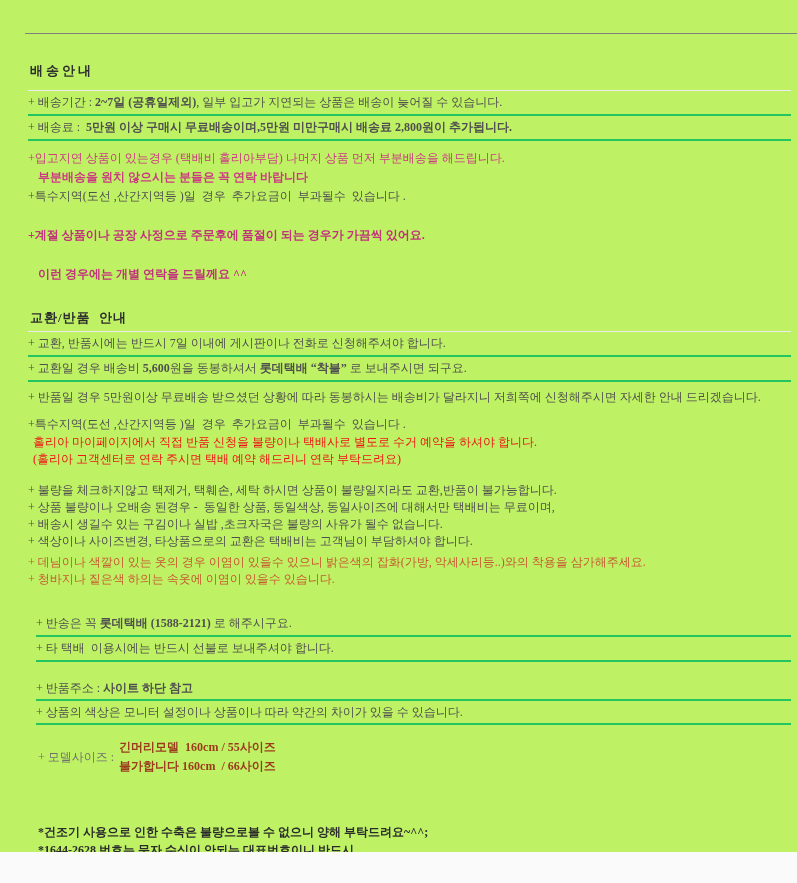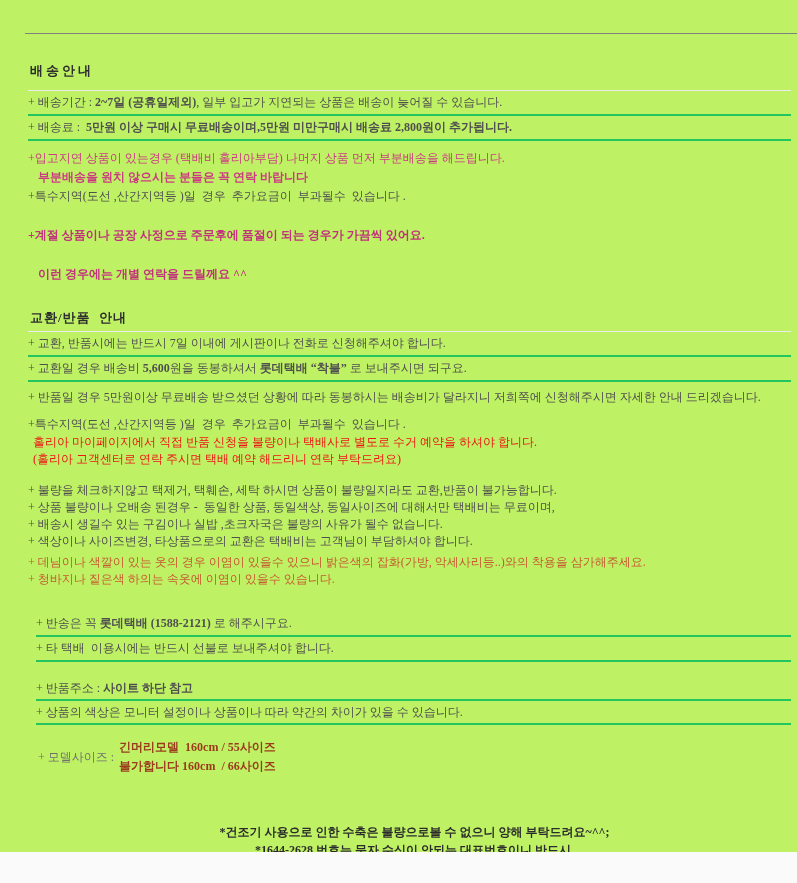--- a/index.html
+++ b/index.html
@@ -34,21 +34,21 @@
   .mt6{margin-top:6px;}
   .mt14{margin-top:14px;}
   .mt24{margin-top:24px;}
   .mt15{margin-top:15px;}
   .tickrow{position:relative;}
   .tickrow::before{content:"";position:absolute;left:-20px;top:6px;width:2px;height:11px;background:#e3e3e3;}
   .model{display:flex;align-items:center;margin-top:13px;padding-left:10px;}
   .model .lbl{color:#707070;line-height:19px;}
   .model .vals{margin-left:2px;}
   .notes{margin-top:47px;padding-left:10px;color:#2b2b2b;font-weight:bold;}
-  .notes .ln{line-height:18px;text-align:center;}
+  .notes .ln{line-height:18px;}
   .footerband{position:absolute;left:0;bottom:0;height:31px;width:797px;background:#fafafa;}
 </style>
 </head>
 <body>
 
 <div class="canvas">
   <div class="toprule"></div>
 
   <div class="content">
 

